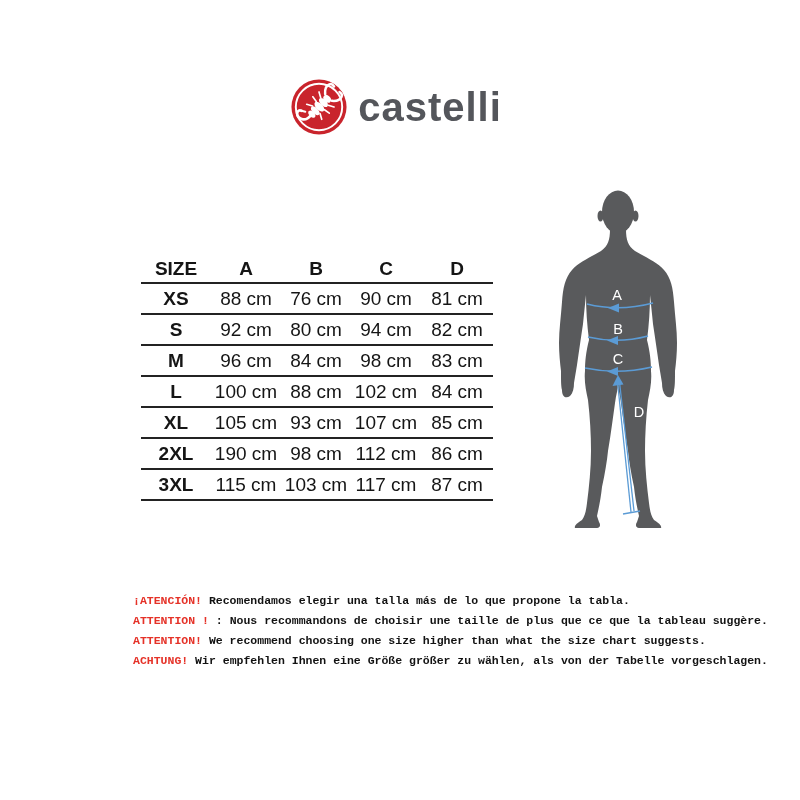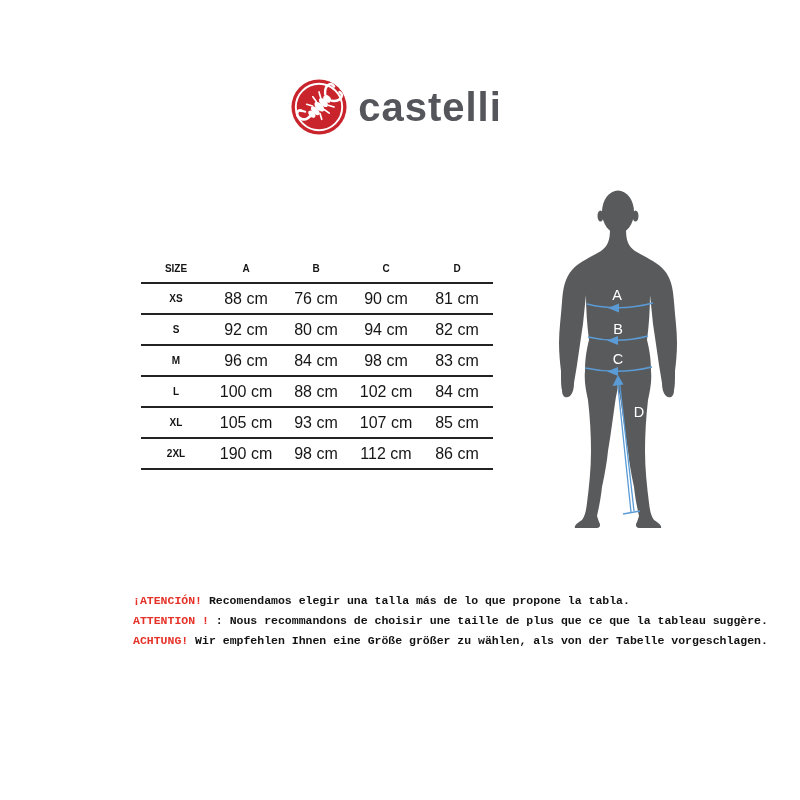--- a/index.html
+++ b/index.html
@@ -11,22 +11,22 @@
         align-items:center;gap:10px;}
   .badge{width:58px;height:58px;display:block;}
   .wordmark{font-size:40px;font-weight:700;letter-spacing:1px;color:#54565b;
             transform:scaleY(1.02);line-height:58px;}
 
   
   .size-table{position:absolute;left:141px;top:255px;width:352px;color:#151515;}
   .t-row{display:grid;grid-template-columns:70px 70px 70px 70px 72px;align-items:center;
          height:29px;border-bottom:2px solid #232323;}
   .t-row.head{height:27px;}
-  .t-cell{text-align:center;font-size:16px;}
-  .t-cell.b{font-weight:700;font-size:10px;}
+  .t-cell{text-align:center;font-size:19px;}
+  .t-cell.b{font-weight:700;font-size:19px;}
 
   
   .figure-wrap{position:absolute;left:550px;top:185px;width:180px;height:360px;}
 
   
   .warnings{position:absolute;left:133px;top:591px;width:580px;font-family:Liberation Mono, monospace;}
   .warn-line{font-size:11.5px;font-weight:700;color:#121212;line-height:20px;white-space:nowrap;}
   .warn-label{color:#e53228;}
 </style>
 </head>
@@ -107,20 +107,27 @@
       <div class="t-cell">107 cm</div>
       <div class="t-cell">85 cm</div>
     </div>
     <div class="t-row">
       <div class="t-cell b">2XL</div>
       <div class="t-cell">190 cm</div>
       <div class="t-cell">98 cm</div>
       <div class="t-cell">112 cm</div>
       <div class="t-cell">86 cm</div>
     </div>
+    <div class="t-row">
+      <div class="t-cell b">3XL</div>
+      <div class="t-cell">115 cm</div>
+      <div class="t-cell">103 cm</div>
+      <div class="t-cell">117 cm</div>
+      <div class="t-cell">87 cm</div>
+    </div>
   </section>
 
   <div class="figure-wrap">
     <svg width="180" height="360" viewBox="0 0 180 360">
       <defs>
         <path id="halfBody" d="M 68 44 L 60 44
           C 60 55, 58 61, 51 66
           C 41 72, 29 77, 22 85
           C 15 93, 13 103, 12 117
           C 11 131, 9 145, 9 158
@@ -174,16 +181,17 @@
         <text x="68" y="149">B</text>
         <text x="68" y="179">C</text>
         <text x="89" y="232">D</text>
       </g>
     </svg>
   </div>
 
   <section class="warnings">
     <div class="warn-line"><span class="warn-label">¡ATENCIÓN!</span><span> Recomendamos elegir una talla más de lo que propone la tabla.</span></div>
     <div class="warn-line"><span class="warn-label">ATTENTION !</span><span> : Nous recommandons de choisir une taille de plus que ce que la tableau suggère.</span></div>
+    <div class="warn-line"><span class="warn-label">ATTENTION!</span><span> We recommend choosing one size higher than what the size chart suggests.</span></div>
     <div class="warn-line"><span class="warn-label">ACHTUNG!</span><span> Wir empfehlen Ihnen eine Größe größer zu wählen, als von der Tabelle vorgeschlagen.</span></div>
   </section>
 
 </div>
 
 </body></html>

